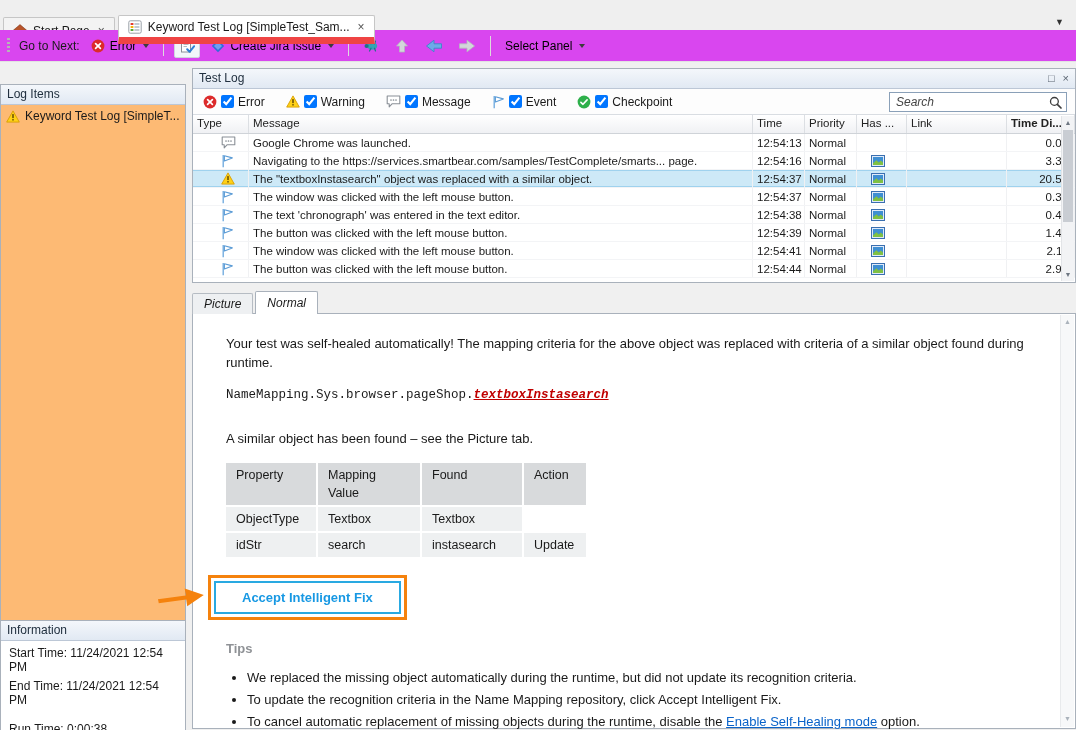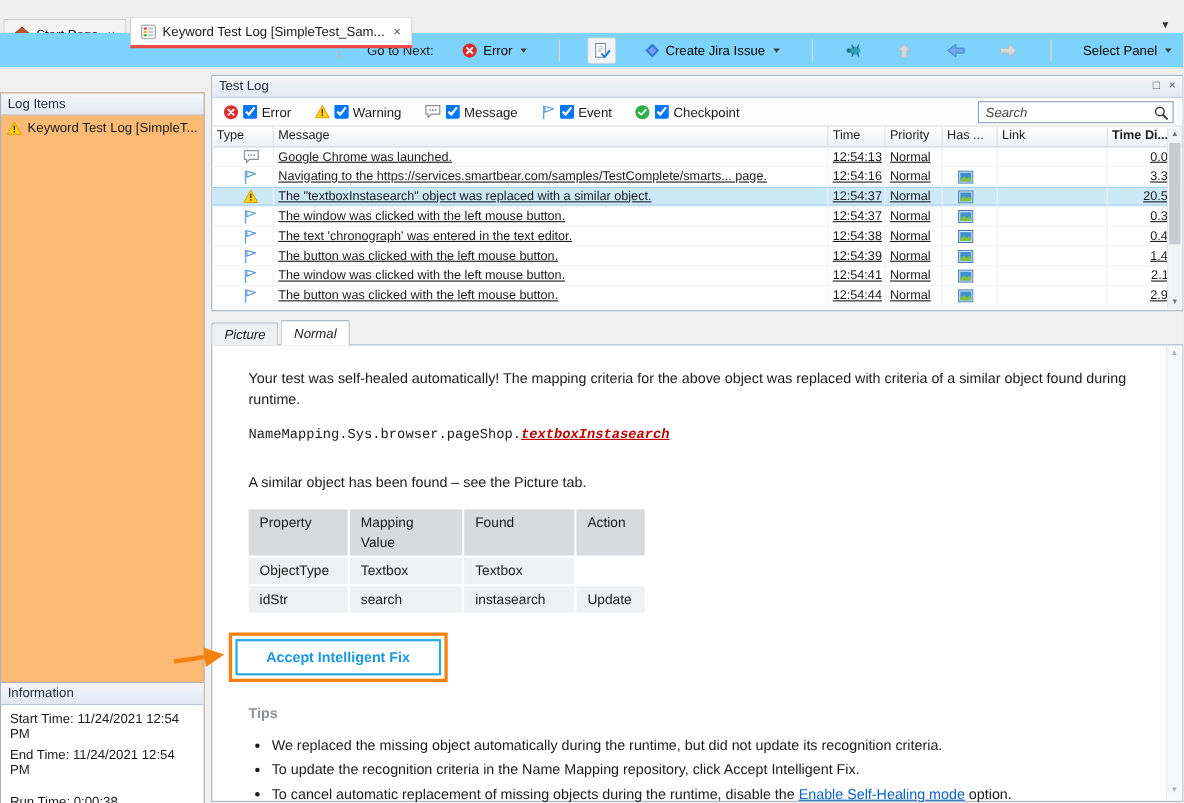--- a/index.html
+++ b/index.html
@@ -2,26 +2,26 @@
 <html><head>
 <meta charset="utf-8">
 <style>
   * { box-sizing: border-box; margin: 0; padding: 0; }
   body { background:#e9e9e9; font-family:"Liberation Sans", sans-serif; }
   .app { position:relative; width:1076px; height:730px; background:#f0f0f0; overflow:hidden; font-size:12px; color:#1a1a1a; }
 
   
   .tabbar { position:absolute; left:0; top:0; width:100%; height:44px; background:#efefef; border-bottom:1px solid #d6d6d6; display:flex; align-items:flex-end; }
   .tab { height:26px; display:flex; align-items:center; gap:6px; padding:0 9px; border:1px solid #c6c6c6; border-bottom:none; background:#f3f3f3; margin-left:3px; border-radius:2px 2px 0 0; white-space:nowrap; cursor:default; }
-  .tab.active { background:#fff; height:29px; margin-bottom:-1px; border-bottom:3px solid #ef4444; position:relative; z-index:2; }
+  .tab.active { background:#fff; height:29px; margin-bottom:-1px; border-bottom:7px solid #ef4444; position:relative; z-index:2; }
   .tab-close { color:#555; font-size:12px; margin-left:2px; }
   .tab-chevron { margin-left:auto; margin-right:12px; align-self:center; font-size:9px; color:#333; }
 
   
-  .toolbar { position:absolute; left:0; top:30px; width:100%; height:32px; background:#7dd3fc; border-bottom:1px solid #e2e2e2; display:flex; align-items:center; padding:0 7px; gap:22px;justify-content:flex-end; }
+  .toolbar { position:absolute; left:0; top:30px; width:100%; height:32px; background:#d946ef; border-bottom:1px solid #e2e2e2; display:flex; align-items:center; padding:0 7px; gap:7px; }
   .grip { width:3px; height:16px; background:repeating-linear-gradient(#b5b5b5 0 2px, transparent 2px 4px); margin-right:2px; }
   .sep { width:1px; height:20px; background:#dcdcdc; margin:0 3px; }
   .tbtn { display:flex; align-items:center; gap:5px; background:transparent; border:none; font:inherit; padding:3px 4px; cursor:default; }
   .tbtn.boxed { border:1px solid #cfd6de; background:#f2f6fa; border-radius:2px; }
   .dd { width:0; height:0; border-left:3.5px solid transparent; border-right:3.5px solid transparent; border-top:4px solid #3c3c3c; margin-left:2px; }
 
   
   .panel-hdr { height:20px; line-height:19px; background:linear-gradient(#f4f7fb, #e1e9f3); border-bottom:1px solid #bcc7d6; padding:0 6px; font-size:12px; color:#21303f; display:flex; align-items:center; }
   .hdr-btns { margin-left:auto; display:flex; gap:8px; color:#5a6470; font-size:11px; }
 
@@ -38,21 +38,21 @@
   .fgroup { display:flex; align-items:center; gap:4px; margin-right:16px; }
   .fgroup input[type=checkbox]{ width:13px; height:13px; }
   .searchwrap { position:absolute; right:8px; top:3px; }
   .searchwrap input { width:178px; height:20px; border:1px solid #8aa0b8; font:italic 12px "Liberation Sans", sans-serif; color:#333; padding:1px 22px 1px 6px; }
   .searchwrap input::placeholder { font-style:italic; color:#444; }
   .searchwrap svg { position:absolute; right:5px; top:4px; }
 
   .lh { display:flex; height:19px; background:linear-gradient(#ffffff,#f0f1f4); border-bottom:1px solid #cfd3d8; font-size:11.5px; color:#222; }
   .lh > div { padding:2px 4px; border-right:1px solid #dcdfe3; overflow:hidden; white-space:nowrap; }
   .lrows { height:148px; overflow:hidden; }
-  .lrow { display:flex; height:18px; font-size:11.5px; border-bottom:1px solid #f3f4f6; white-space:nowrap;text-decoration:underline; }
+  .lrow { display:flex; height:18px; font-size:11.5px; border-bottom:1px solid #f3f4f6; white-space:nowrap; }
   .lrow > div { height:100%; display:flex; align-items:center; border-right:1px solid #f0f1f3; overflow:hidden; }
   .lrow.sel { background:#cde9f7; box-shadow:inset 0 1px 0 #9fd2ee, inset 0 -1px 0 #9fd2ee; }
   .ct { width:56px; padding-left:28px; }
   .cm { flex:1; padding:0 4px; }
   .cti { width:52px; padding-left:4px; }
   .cp { width:52px; padding-left:4px; }
   .ch { width:50px; padding-left:14px; }
   .cl { width:100px; }
   .cd { width:68px; justify-content:flex-end; padding-right:6px; }
   .lh .cd { justify-content:flex-start;font-weight:bold; }

